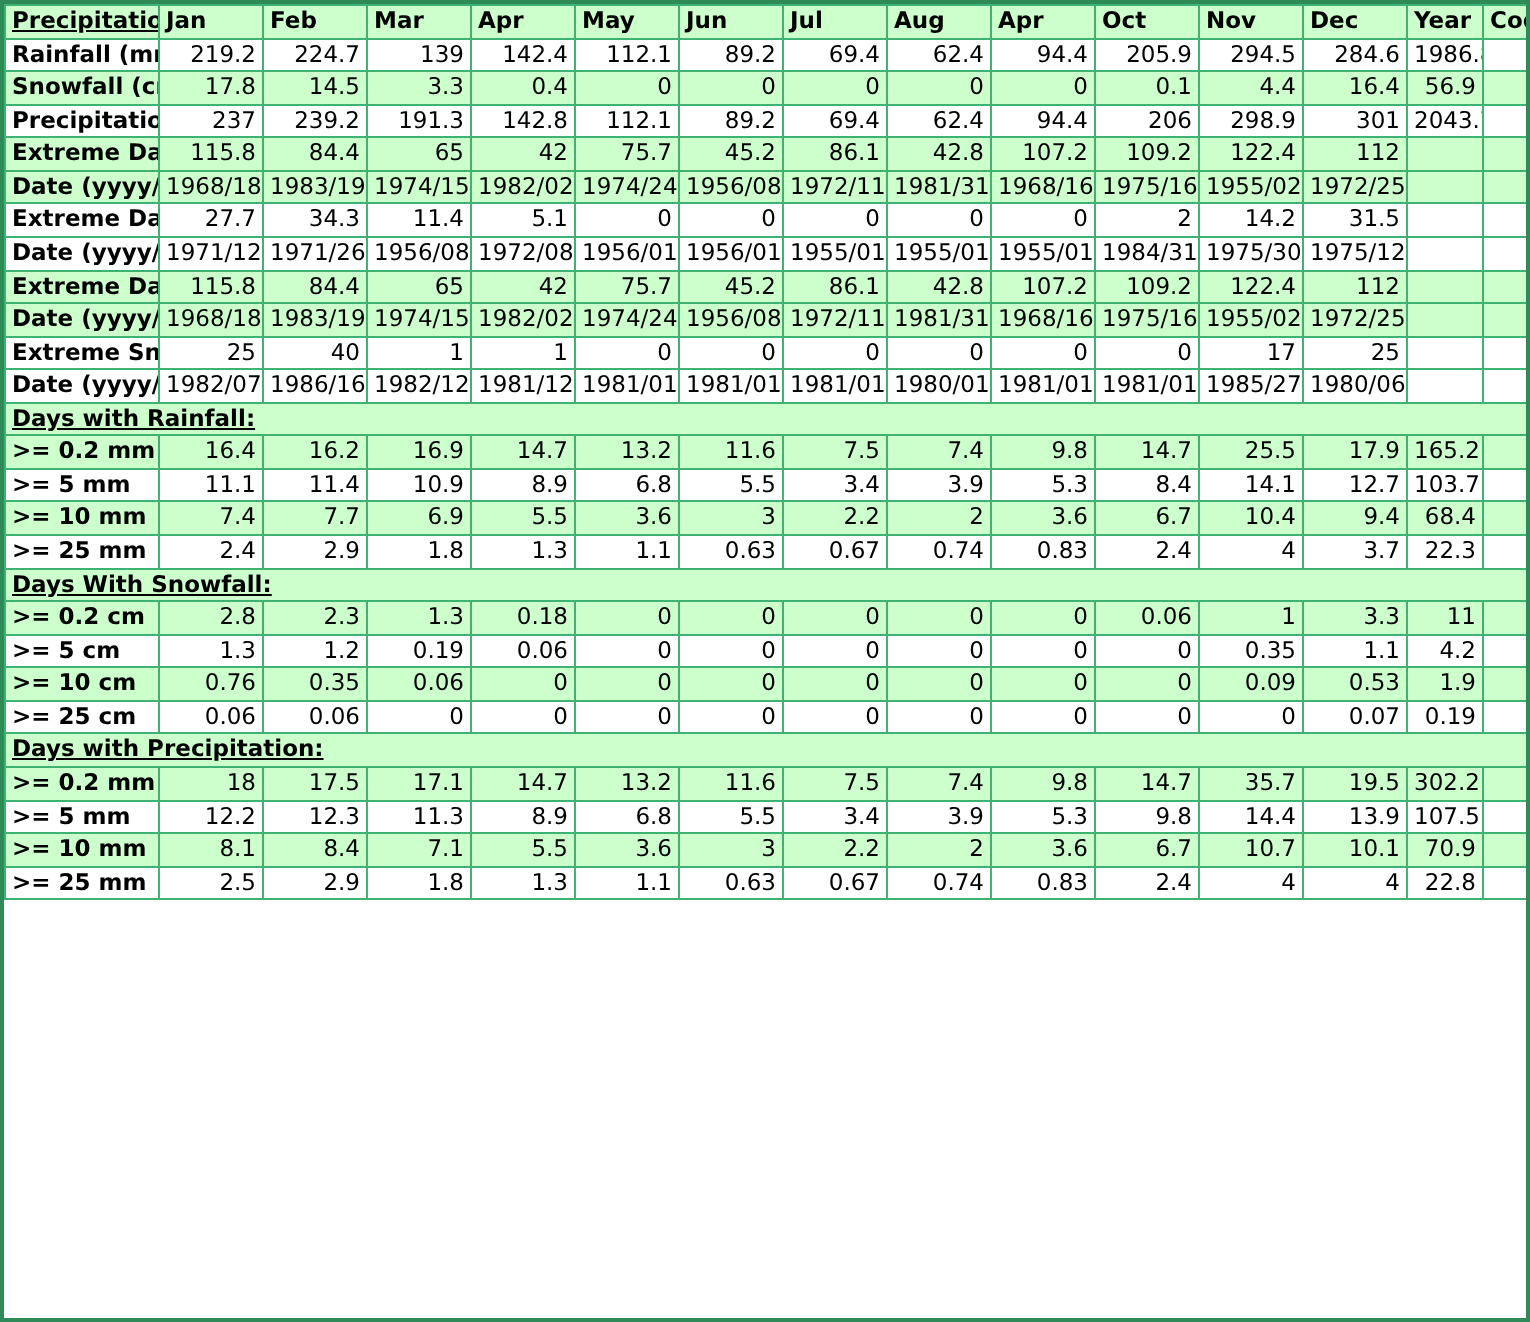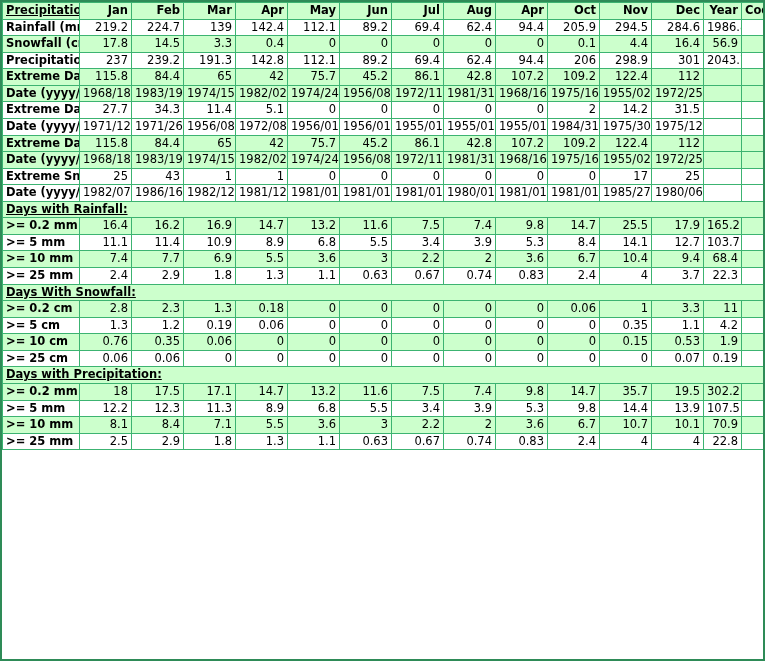--- a/index.html
+++ b/index.html
@@ -31,21 +31,21 @@
     white-space:normal;
     font-size:11.5px;
     padding-left:3px;
   }
   td.num{text-align:right;padding-right:4px;}
   td.num.b{font-weight:normal;}
   td.code{text-align:right;padding-right:4px;}
   td.hdr{
     color:#0000cd;
     font-weight:bold;
-    text-align:right;
+    text-align:left;
     background:#ccffcc;
     font-size:11.5px;
   }
   td.sect{
     color:#800080;
     font-weight:bold;
     text-decoration:underline;
     text-align:left;
     background:#ccffcc;
     padding-left:3px;
@@ -243,21 +243,21 @@
           <td class="num">1968/16</td>
           <td class="num">1975/16</td>
           <td class="num b">1955/02</td>
           <td class="num">1972/25</td>
           <td class="num">&nbsp;</td>
           <td class="code">&nbsp;</td>
         </tr>
         <tr class="white">
           <td class="label">Extreme Snow Depth (cm)</td>
           <td class="num">25</td>
-          <td class="num">43</td>
+          <td class="num">40</td>
           <td class="num">1</td>
           <td class="num">1</td>
           <td class="num">0</td>
           <td class="num">0</td>
           <td class="num">0</td>
           <td class="num">0</td>
           <td class="num">0</td>
           <td class="num">0</td>
           <td class="num">17</td>
           <td class="num b">25</td>
@@ -394,21 +394,21 @@
           <td class="num">0.76</td>
           <td class="num">0.35</td>
           <td class="num">0.06</td>
           <td class="num">0</td>
           <td class="num">0</td>
           <td class="num">0</td>
           <td class="num">0</td>
           <td class="num">0</td>
           <td class="num">0</td>
           <td class="num">0</td>
-          <td class="num">0.15</td>
+          <td class="num">0.09</td>
           <td class="num">0.53</td>
           <td class="num">1.9</td>
           <td class="code">D</td>
         </tr>
         <tr class="white">
           <td class="label">&gt;= 25 cm</td>
           <td class="num">0.06</td>
           <td class="num">0.06</td>
           <td class="num">0</td>
           <td class="num">0</td>

